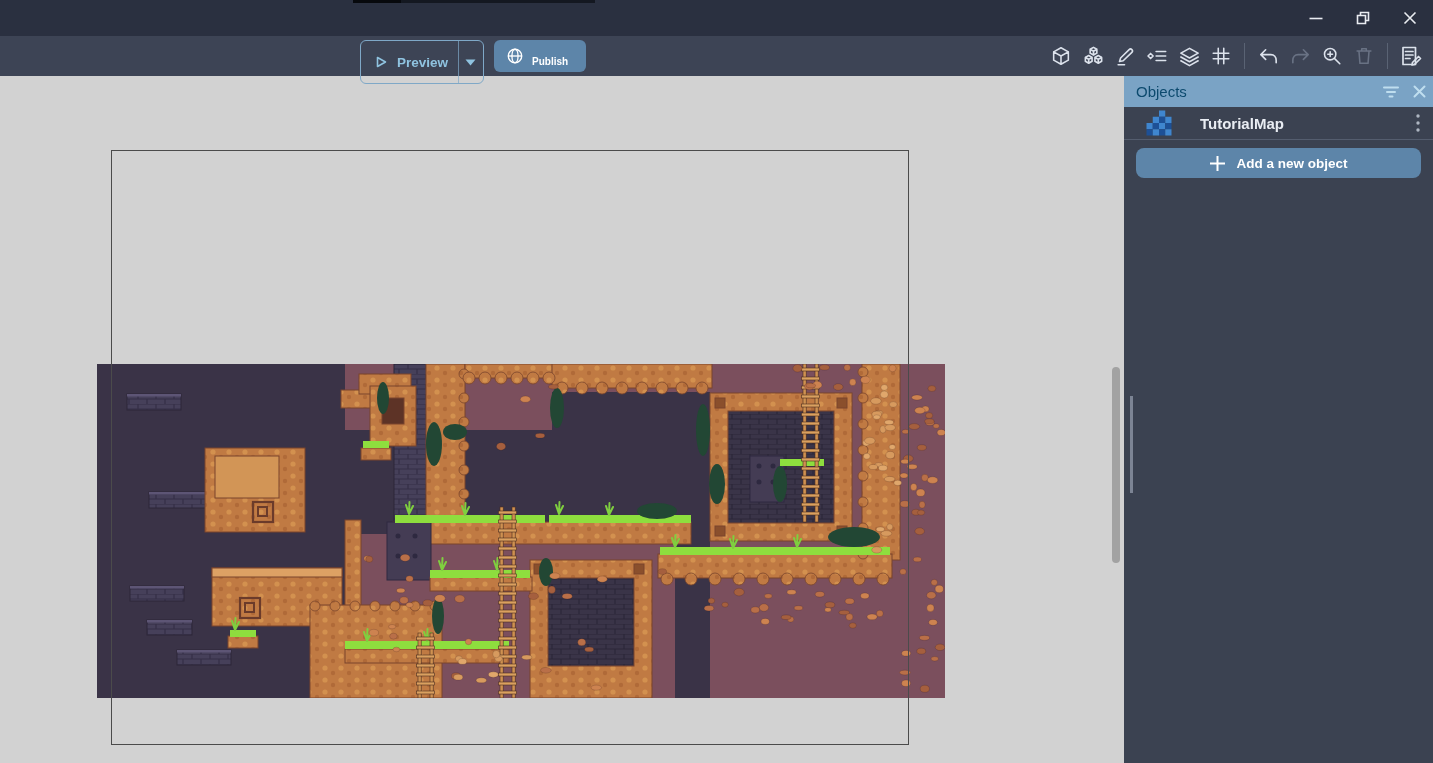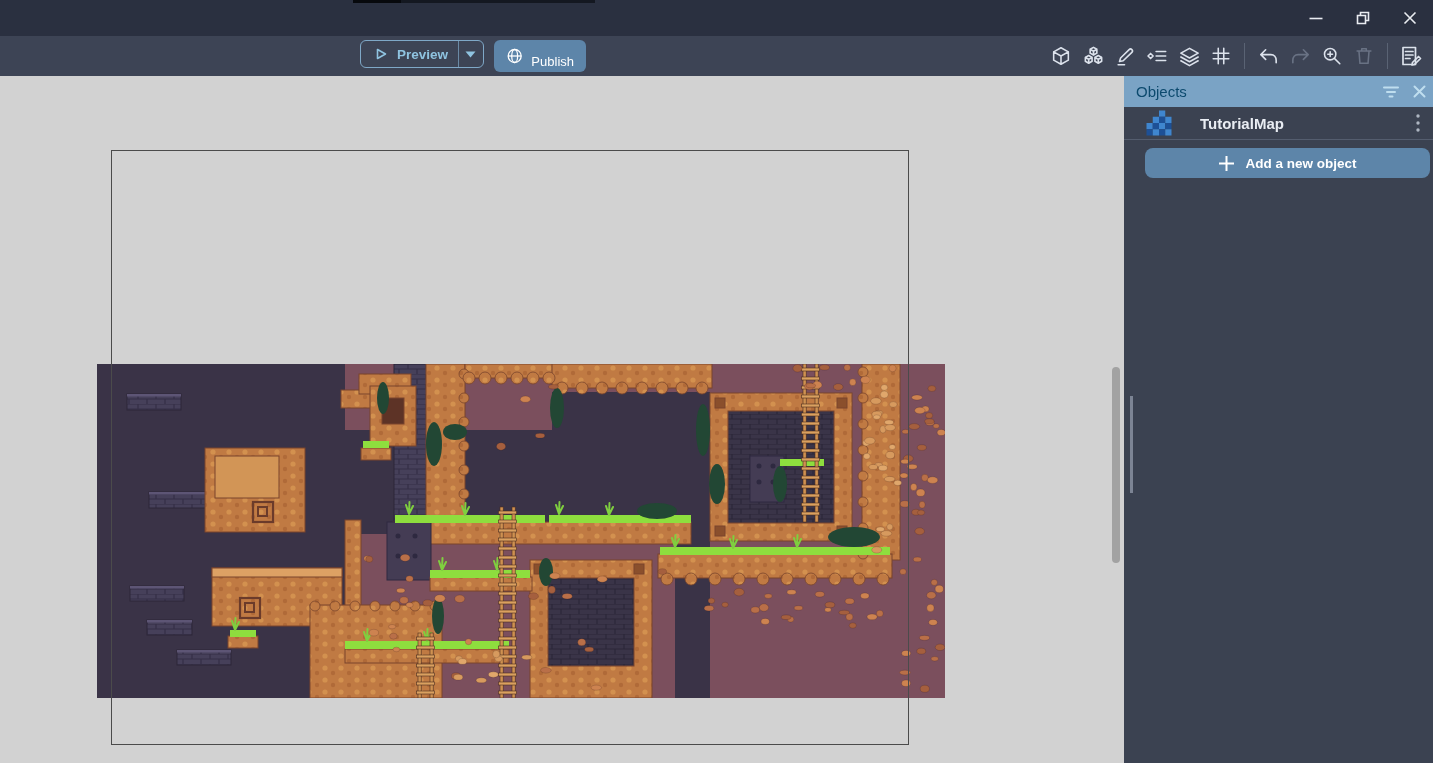--- a/index.html
+++ b/index.html
@@ -8,31 +8,31 @@
   .titlebar { position:absolute; left:0; top:0; width:1433px; height:36px;
               background:var(--pal-titlebar_bg,#2a3040); z-index:10; }
   .titlebar-strip { position:absolute; left:353px; top:0; width:242px; height:3px; background:#141821; }
   .titlebar-strip::before { content:""; position:absolute; left:0; top:0; width:48px; height:3px; background:#07090d; }
   .win-controls { position:absolute; right:0; top:0; height:36px; display:flex; }
   .win-btn { width:47px; height:36px; display:flex; align-items:center; justify-content:center; cursor:pointer; }
   .win-btn svg { stroke:#e9ecf1; stroke-width:1.6; fill:none; }
 
   .toolbar { position:absolute; left:0; top:36px; width:1433px; height:40px;
              background:var(--pal-toolbar_bg,#3d4455); z-index:10; }
-  .btn-preview { position:absolute; left:360px; top:4px; height:28px; width:124px;
+  .btn-preview { position:absolute; left:360px; top:4px; height:44px; width:124px;
                  border:1px solid #7fa8c7; border-radius:6px; display:flex; align-items:center;
                  color:var(--pal-preview_accent,#8fc3e0); background:transparent; cursor:pointer; }
   .btn-preview .main { display:flex; align-items:center; gap:8px; padding:0 10px 0 12px; flex:1; }
   .btn-preview .label { font-size:13.5px; font-weight:bold; }
   .btn-preview .split { width:1px; align-self:stretch; background:#7fa8c7; opacity:.7; }
   .btn-preview .drop { width:33px; display:flex; align-items:center; justify-content:center; }
   .btn-publish { position:absolute; left:494px; top:4px; height:32px; width:92px; border:none;
                  border-radius:6px; background:var(--pal-primary_button_bg,#5d85a9); color:#fff;
                  display:flex; align-items:center; gap:8px; padding:0 12px; cursor:pointer; }
-  .btn-publish .label { font-size:13px; font-weight:normal;margin-top:11px; }
+  .btn-publish .label { font-size:10px; font-weight:bold;margin-top:11px; }
   .tool-icons { position:absolute; right:0; top:0; height:40px; display:flex; align-items:center;
                 gap:8px; padding-right:10px; }
   .ticon { width:24px; height:24px; display:flex; align-items:center; justify-content:center; cursor:pointer; }
   .ticon svg { stroke:var(--pal-icon_color,#dce2ec); stroke-width:1.7; fill:none;
                stroke-linecap:round; stroke-linejoin:round; }
   .ticon.dim svg { stroke:var(--pal-icon_disabled,#697284); }
   .tsep { width:1px; height:26px; background:#5a6374; margin:0 3px; }
 
   .canvas { position:absolute; left:0; top:76px; width:1124px; height:687px;
             background:var(--pal-canvas_bg,#d2d2d2); overflow:hidden; }
@@ -50,21 +50,21 @@
   .panel-title { font-size:15px; color:#0c4a6e; padding-left:12px; font-weight:500; flex:1; }
   .ph-icon { width:28px; height:31px; display:flex; align-items:center; justify-content:center; cursor:pointer; }
   .ph-icon svg { stroke:#bfdeef; stroke-width:2; fill:none; stroke-linecap:round; }
   .obj-row { position:absolute; left:0; top:31px; width:309px; height:33px; display:flex; align-items:center;
              cursor:pointer; border-bottom:1px solid #545d6e; }
   .obj-row .thumb { margin-left:22px; width:26px; height:26px; }
   .obj-row .name { margin-left:28px; font-size:15px; font-weight:bold; color:#e9edf3; flex:1; }
   .kebab { width:30px; height:33px; display:flex; align-items:center; justify-content:center; cursor:pointer; }
   .add-btn { position:absolute; left:12px; top:72px; width:285px; height:30px; border:none; border-radius:8px;
              background:var(--pal-primary_button_bg,#5d85a9); color:#fff; display:flex; align-items:center;
-             justify-content:center; gap:10px; cursor:pointer;margin-left:9px; }
+             justify-content:center; gap:10px; cursor:pointer; }
   .add-btn .label { font-size:13.5px; font-weight:bold; }
   .add-btn svg { stroke:#fff; stroke-width:2; }
 </style>
 </head>
 <body>
 
 <div class="titlebar">
   <div class="titlebar-strip"></div>
   <div class="win-controls">
     <div class="win-btn">

